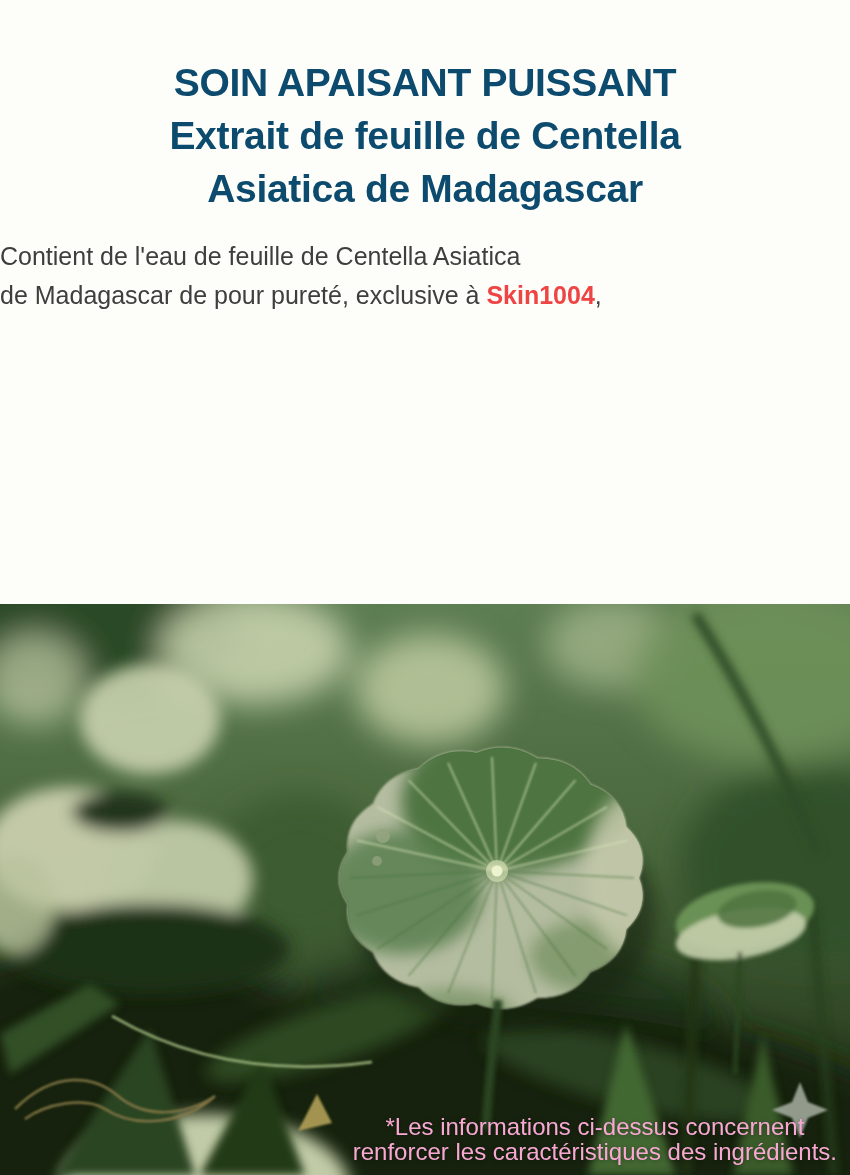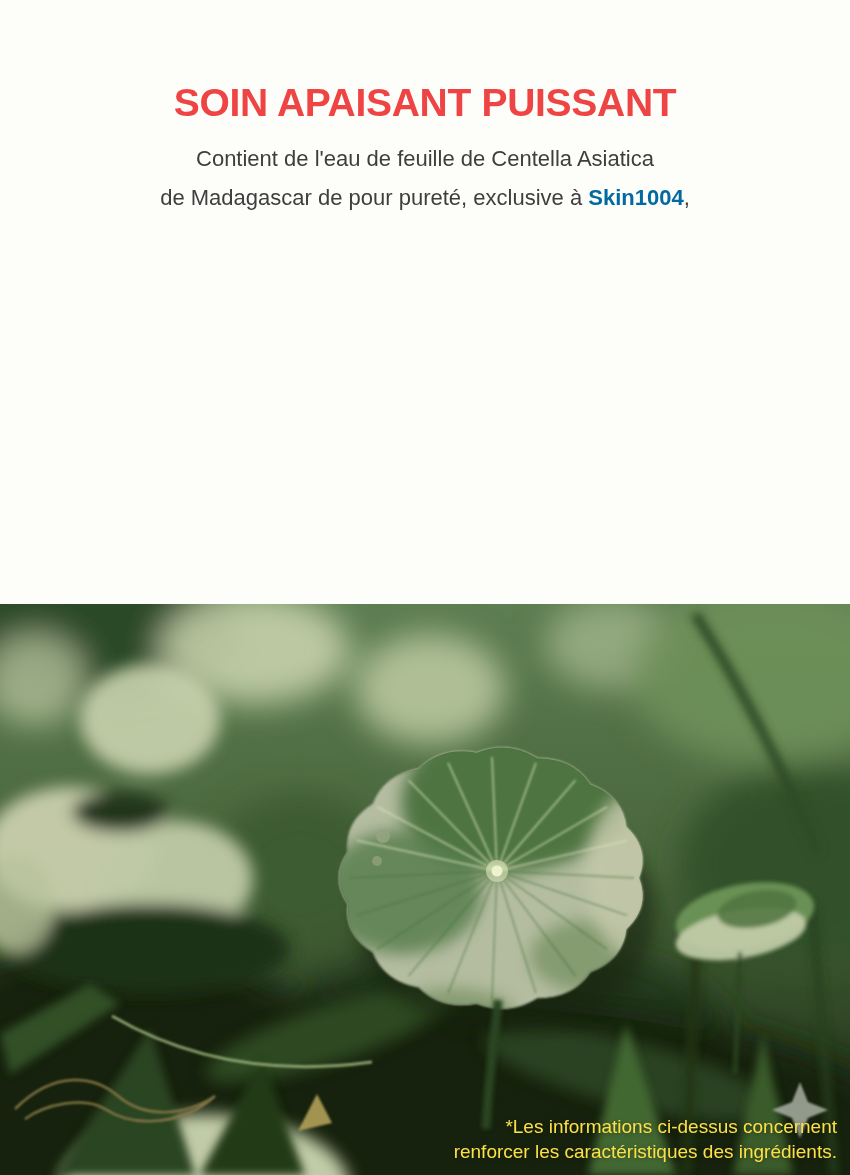--- a/index.html
+++ b/index.html
@@ -11,66 +11,67 @@
     overflow:hidden;
     font-family:"Liberation Sans", sans-serif;
   }
   .top-section{
     position:relative;
     width:100%;height:604px;
     background:#fdfdfa;
   }
   .headline{
     margin:0;
-    padding-top:76px;
+    padding-top:56px;
     text-align:center;
     font-size:39px;
     line-height:53px;
     font-weight:700;
     letter-spacing:-0.3px;
-    color:#ef4444;
+    color:#0c4a6e;
   }
   .headline span{display:block;}
   .intro{
-    margin:10px 0 0 0;
-    text-align:center;
-    font-size:22px;
+    margin:22px 0 0 0;
+    font-size:25px;
     line-height:39px;
     font-weight:400;
     color:#3f3e3e;
   }
   .intro .line{display:block;}
-  .intro strong{font-weight:700;color:#0369a1;}
+  .intro strong{font-weight:700;color:#ef4444;}
   .photo-section{
     position:absolute;
     left:0;top:604px;
     width:850px;height:571px;
     overflow:hidden;
     background:#44603a;
   }
   .photo-section svg{display:block;}
   .photo-footnote{
     position:absolute;
     right:13px;bottom:11px;
-    text-align:right;
-    font-size:19px;
+    text-align:center;
+    font-size:24px;
     line-height:25px;
-    color:#fde047;
+    color:#f9a8d4;
     text-shadow:0 1px 4px rgba(0,0,0,0.35);
   }
   .photo-footnote span{display:block;}
 </style>
 </head>
 <body>
 
 <div class="page">
 
   <div class="top-section">
     <h1 class="headline">
       <span>SOIN APAISANT PUISSANT</span>
+      <span>Extrait de feuille de Centella</span>
+      <span>Asiatica de Madagascar</span>
     </h1>
     <p class="intro">
       <span class="line">Contient de l'eau de feuille de Centella Asiatica</span>
       <span class="line"><span>de Madagascar de pour pureté, exclusive à </span><strong>Skin1004</strong><span>,</span></span>
     </p>
   </div>
 
   <div class="photo-section">
     <svg width="850" height="571" viewBox="0 0 850 571" xmlns="http://www.w3.org/2000/svg">
       <defs>

